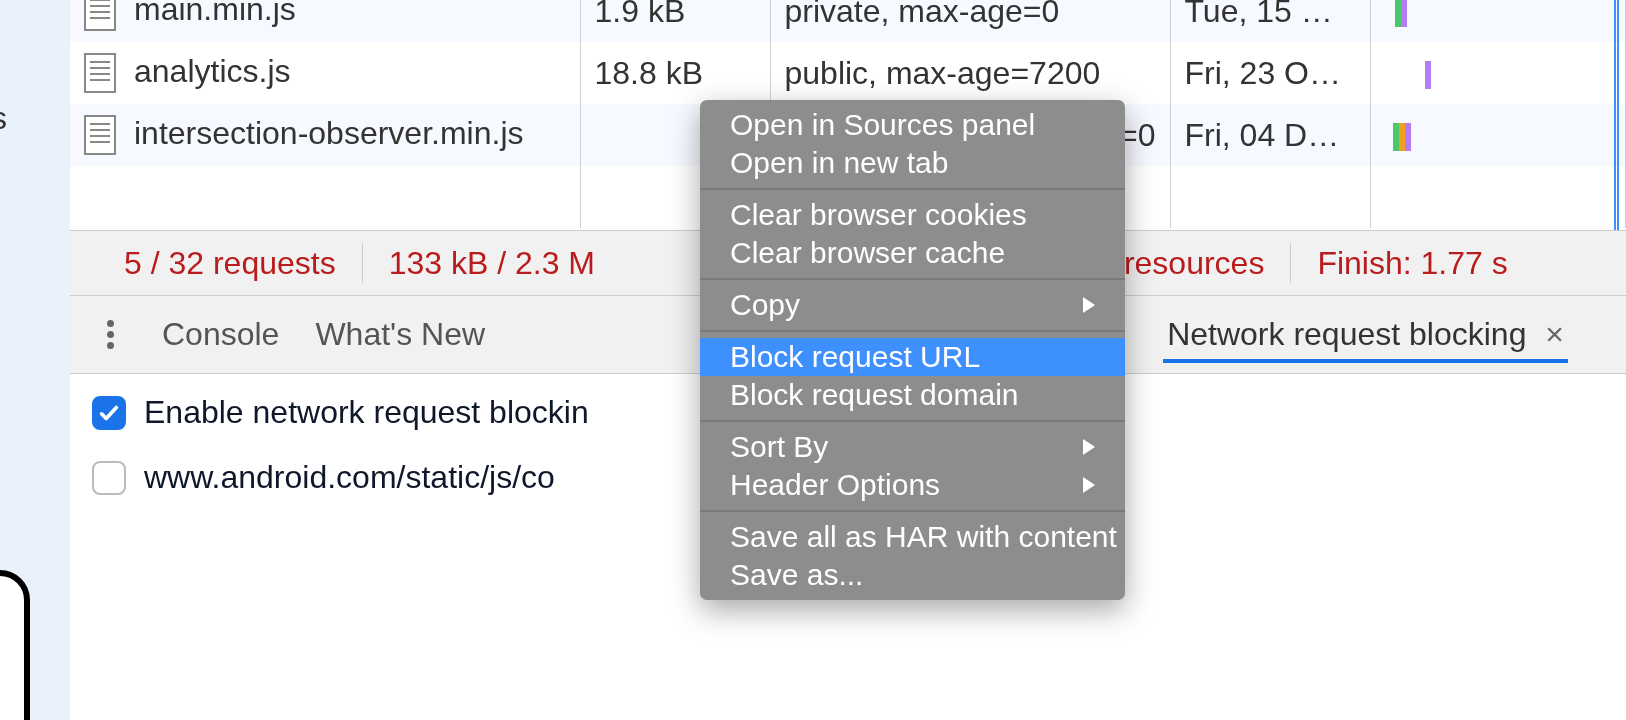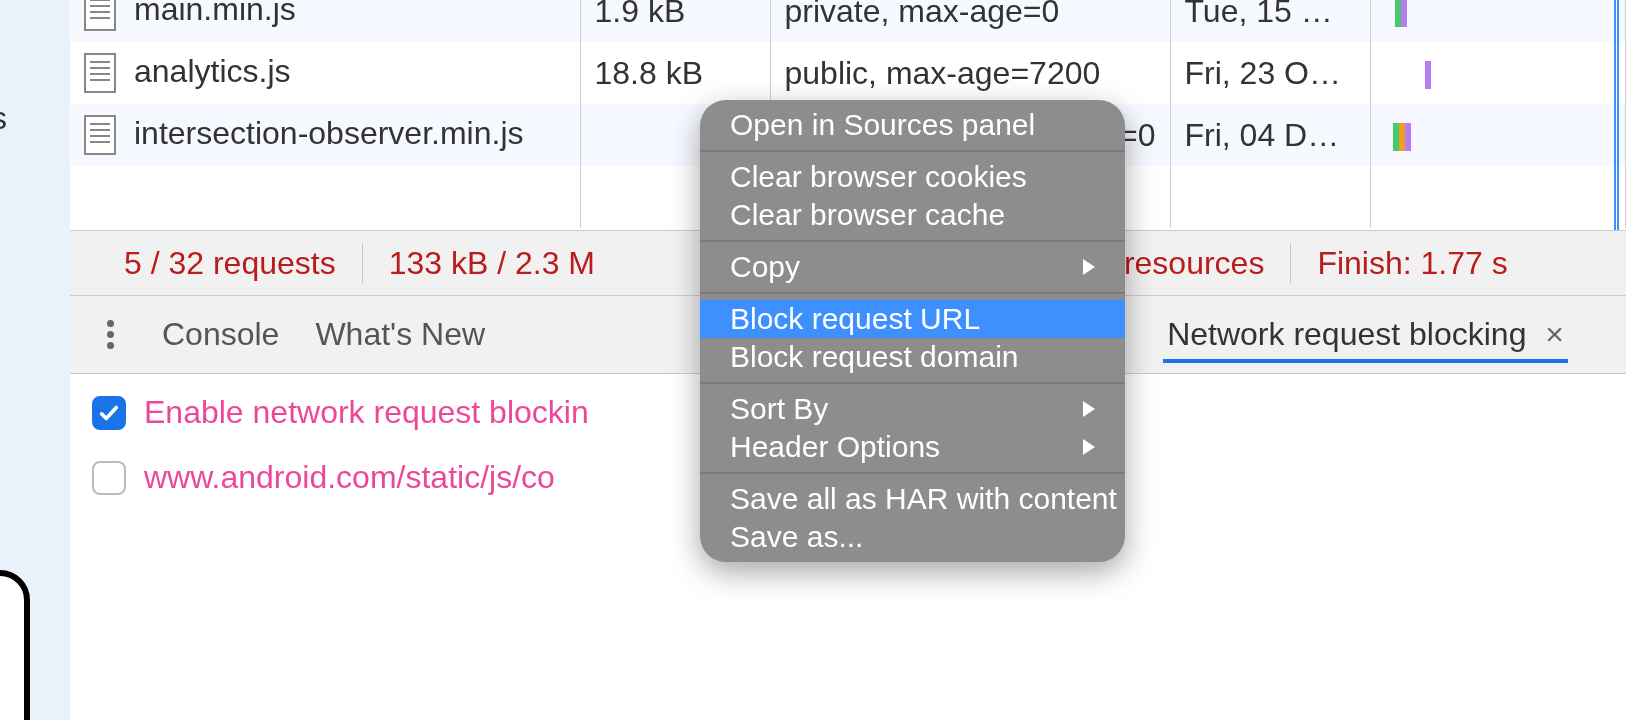--- a/index.html
+++ b/index.html
@@ -78,34 +78,34 @@
   }
   .kebab { width:40px; text-align:center; font-size:30px; color:#666; }
   .kebab span{display:block;width:7px;height:7px;background:#666;border-radius:50%;margin:4px auto;}
   .tab { padding:6px 4px; }
   .tab.active { color:#333; border-bottom:4px solid #1a73e8; position:relative; top:2px;margin-left:33px;}
   .tab .x { margin-left:10px; color:#666; cursor:default;}
 
   
   .drawerbody {
     position:absolute; left:0; top:374px; right:0; bottom:0; background:#fff;
-    padding:20px 22px; font-size:32px; color:#ec4899;
+    padding:20px 22px; font-size:32px; color:#0f172a;
   }
   .row { display:flex; align-items:center; gap:18px; margin-bottom:28px; }
   .chk {
     width:34px; height:34px; border-radius:8px; border:2px solid #bbb; display:flex;
     align-items:center; justify-content:center; background:#fff;
   }
   .chk.checked { background:#1a73e8; border-color:#1a73e8; }
   .chk.checked svg { stroke:#fff; }
 
   
   .ctxmenu {
     position:absolute; left:630px; top:100px; width:425px;
-    background:#8d8d8d; border-radius:26px; box-shadow:0 10px 30px rgba(0,0,0,0.35);
+    background:#8d8d8d; border-radius:7px; box-shadow:0 10px 30px rgba(0,0,0,0.35);
     overflow:hidden; z-index:50;
     color:#fff; font-size:30px;
   }
   .ctx-group { padding:6px 0; }
   .ctx-div { height:2px; background:#7a7a7a; }
   .ctx-item {
     padding:4px 30px; display:flex; align-items:center; justify-content:space-between;
     height:38px; line-height:38px; white-space:nowrap;
   }
   .ctx-item.hover { background:#3e90ff; }
@@ -205,20 +205,23 @@
       <div class="chk"></div>
       <span>www.android.com/static/js/co</span>
     </div>
   </div>
 
   <div class="ctxmenu">
     <div class="ctx-group">
       <div class="ctx-item">
           <span>Open in Sources panel</span>
         </div>
+      <div class="ctx-item">
+          <span>Open in new tab</span>
+        </div>
     </div>
     <div class="ctx-div"></div>
     <div class="ctx-group">
       <div class="ctx-item">
           <span>Clear browser cookies</span>
         </div>
       <div class="ctx-item">
           <span>Clear browser cache</span>
         </div>
     </div>

